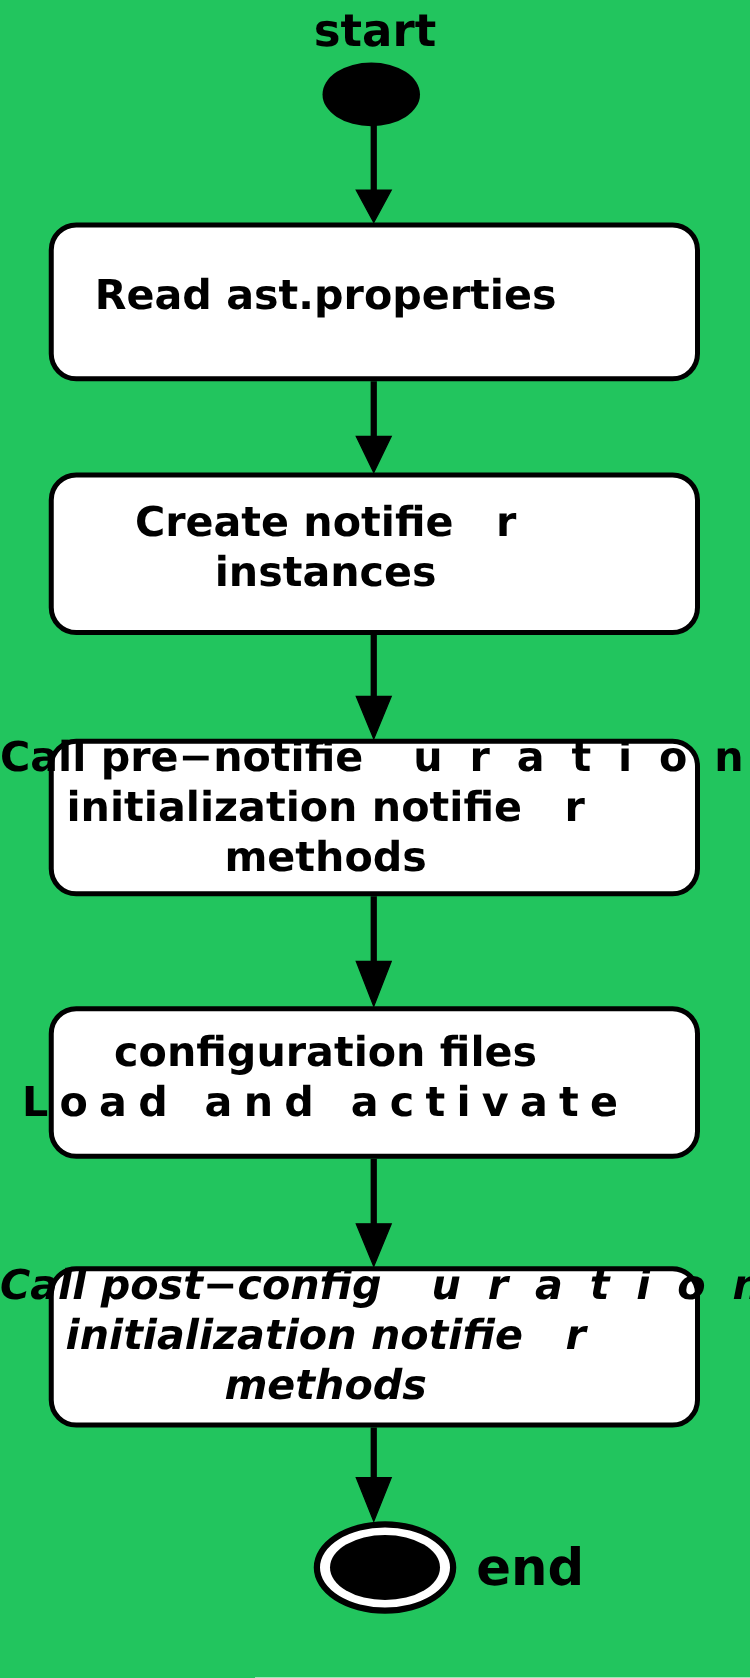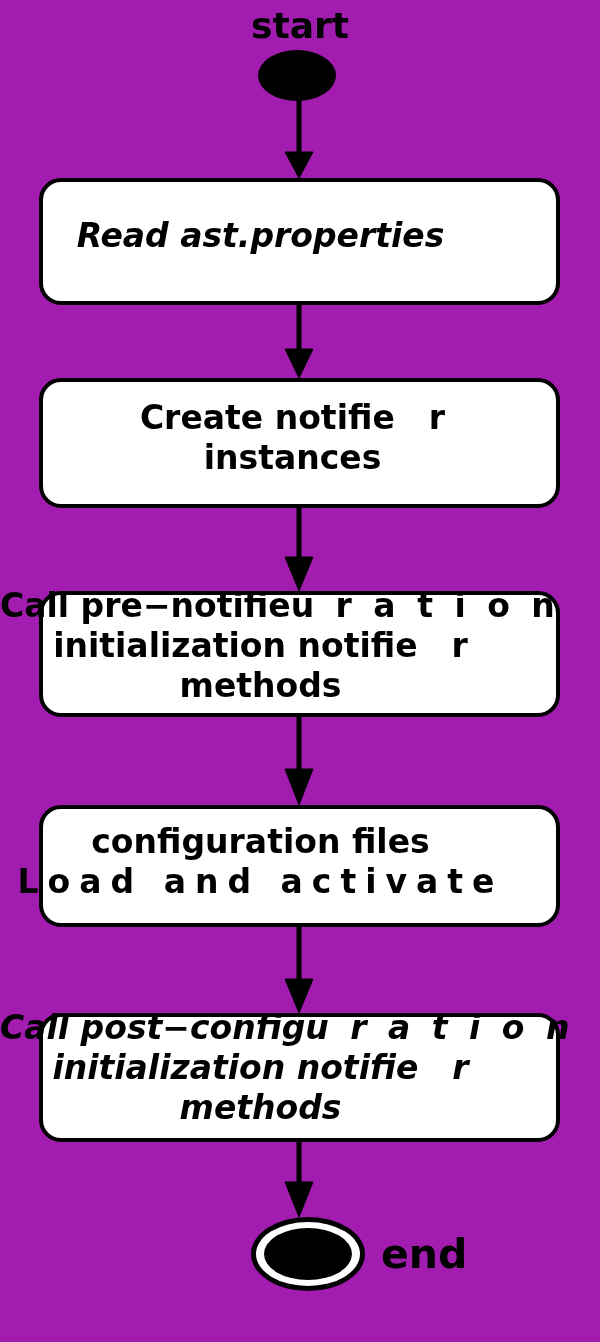--- a/index.html
+++ b/index.html
@@ -8,21 +8,21 @@
     padding: 0;
     background: #ffffff;
   }
   body {
     font-family: "DejaVu Sans", sans-serif;
   }
   #diagram {
     position: relative;
     width: 600px;
     height: 1342px;
-    background: #a21caf;
+    background: #22c55e;
     overflow: hidden;
   }
   #edge-layer {
     position: absolute;
     left: 0;
     top: 0;
     width: 600px;
     height: 1342px;
     pointer-events: none;
   }
@@ -114,29 +114,29 @@
     z-index: 5;
   }
 
   
   #node-read       { top: 178px; height: 127px; }
   #node-create     { top: 378px; height: 130px; }
   #node-preconfig  { top: 591px; height: 126px; }
   #node-load       { top: 805px; height: 122px; }
   #node-postconfig { top: 1013px; height: 129px; }
 
-  #text-read       { top: 216px; font-style: italic; }
-  #text-create     { top: 398px; padding-left: 32px; }
+  #text-read       { top: 216px; }
+  #text-create     { top: 398px; }
   #text-preconfig  { top: 586px; }
   #text-load       { top: 822px; }
   #text-postconfig { top: 1008px; font-style: italic; }
 
   
   .sp-wide   { letter-spacing: 9px; }
-  .sp-mid    { letter-spacing: 5px; }
+  .sp-mid    { letter-spacing: 5px; margin-left: 40px; }
   .gap-r::before {
     content: "";
     display: inline-block;
     width: 34px;
   }
 </style>
 </head>
 <body>
 
 <div id="diagram">

